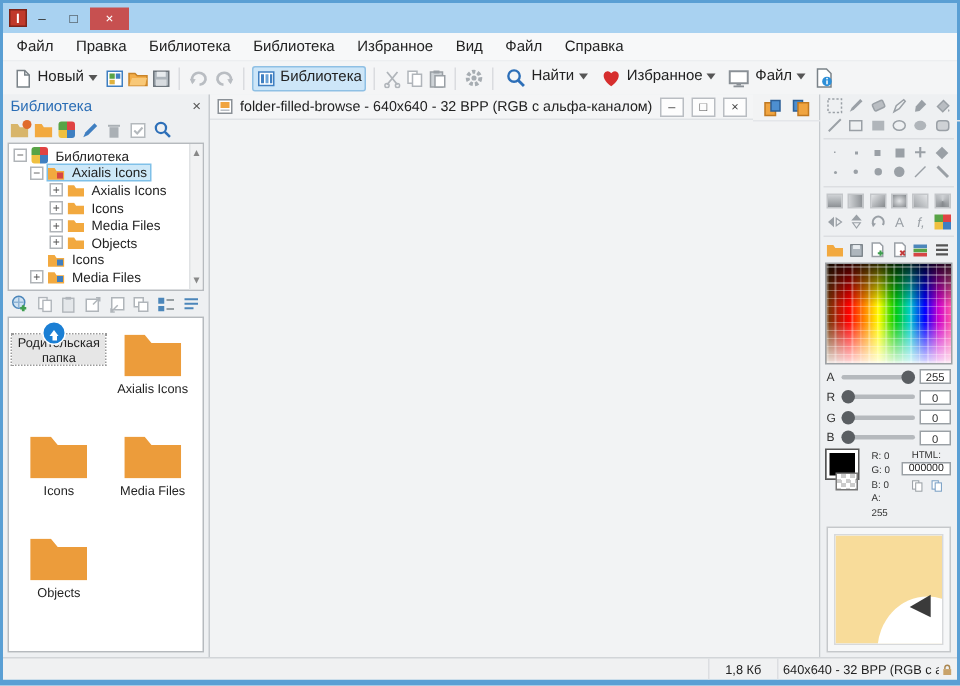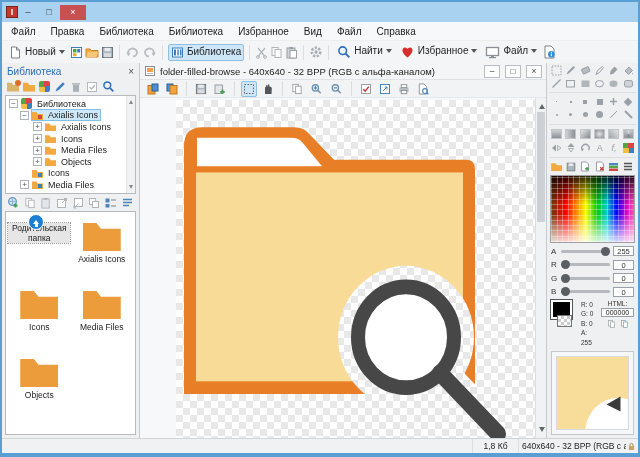--- a/index.html
+++ b/index.html
@@ -51,21 +51,21 @@
   .bigfold{width:38px;height:31px;background:#EC9C3B;clip-path:polygon(0 10%,36% 10%,48% 28%,100% 28%,100% 100%,0 100%);position:relative}
   .bigfold.tan{background:#C9B18C}
   .bigfold .front{position:absolute;left:0;right:0;bottom:0;height:66%;background:#E2D4B6}
   .pwrap{position:relative}
   .upcirc{position:absolute;right:-5px;top:-6px;width:16px;height:16px;border-radius:50%;background:#1b7fd4;border:1px solid #fff;display:flex;flex-direction:column;align-items:center;justify-content:center}
   .upcirc .tri{width:0;height:0;border:3.5px solid transparent;border-bottom:4px solid #fff;margin-bottom:-1px}
   .upcirc .stem{width:3px;height:4px;background:#fff}
   .ilab{font-size:8.5px;line-height:1.2;text-align:center;color:#222;padding:0 2px}
   .item.sel .ilab{background:#e6e6e6;outline:1px dotted #9a9a9a}
   
-  .dw{flex:1;display:flex;flex-direction:column;background:#f2f3f4;border-right:1px solid #c6cace;min-width:0}
+  .dw{flex:1;display:flex;flex-direction:row;background:#f2f3f4;border-right:1px solid #c6cace;min-width:0}
   .mdit{height:17px;background:#f4f5f6;border-bottom:1px solid #e0e3e6;display:flex;align-items:center;gap:4px;padding:0 4px;font-size:9.5px;color:#222;flex:0 0 auto}
   .mb{width:16px;height:13px;border:1px solid #b9bdc2;background:#fdfdfd;font-size:8.5px;display:flex;align-items:center;justify-content:center;color:#444;margin-left:1px}
   .mdtb{height:18px;display:flex;align-items:center;gap:3px;padding:0 5px;border-bottom:1px solid #e4e6e9;flex:0 0 auto}
   .mtb{display:flex;align-items:center;padding:1px;border:1px solid transparent;border-radius:2px}
   .mtb.pressed{background:#cde6f8;border-color:#8fc0e4}
   .canvas{flex:1;position:relative;background:#f7f8f9;min-height:0}
   .checker{position:absolute;left:36px;top:2px;width:360px;bottom:0;background:conic-gradient(#e8e8e8 0 25%,#fff 0 50%,#e8e8e8 0 75%,#fff 0) 0 0/14px 14px}
   .art{position:absolute;inset:0;width:100%;height:100%}
   .vsb{position:absolute;right:0;top:0;bottom:0;width:11px;background:#f1f2f3;border-left:1px solid #dddfe2}
   .vsb .up,.vsb .dn{position:absolute;left:3px;width:0;height:0;border:3px solid transparent}

